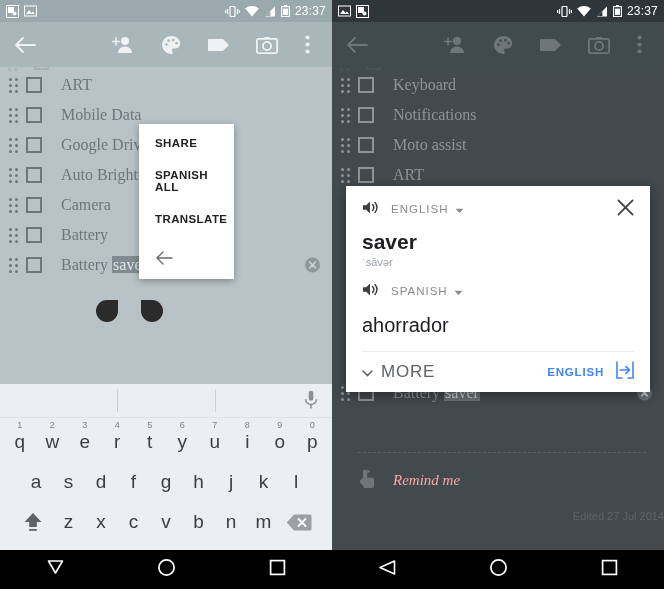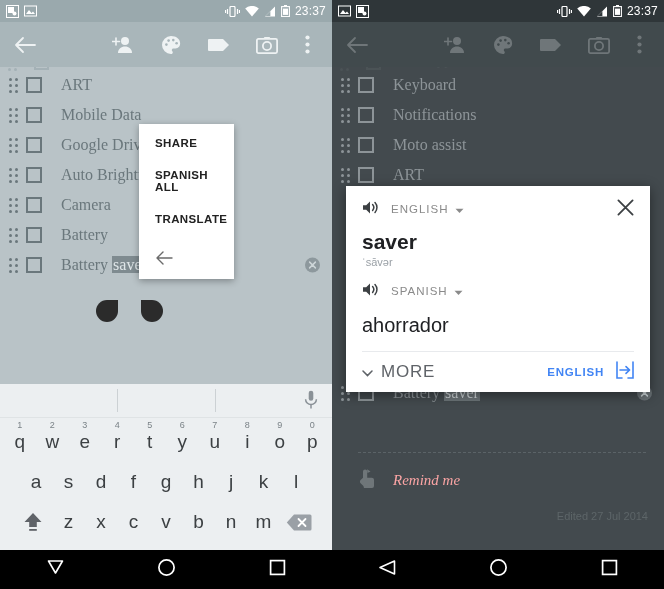--- a/index.html
+++ b/index.html
@@ -92,21 +92,21 @@
   .dlg-foot{display:flex;align-items:center;height:40px;border-top:1px solid #e8eaed;}
   .more{font-size:17px;color:#5f6368;letter-spacing:.8px;margin-left:8px;}
   .replace{font-size:11.5px;color:#4285f4;letter-spacing:.8px;font-weight:bold;margin-left:auto;}
   .repico{margin-left:12px;}
 
   .plusrow{display:flex;align-items:center;height:30px;color:#8d9498;}
   .plusrow .pl{width:26px;display:flex;justify-content:center;margin-left:19px;}
   .dashed{position:absolute;left:26px;right:18px;border-top:1px dashed #5b6367;}
   .remind{display:flex;align-items:center;color:#fca5a5;}
   .remindtxt{font-family:"Liberation Serif",serif;font-style:italic;font-size:15px;margin-left:16px;}
-  .edited{position:absolute;right:16px;font-size:11px;color:#5d6568;margin-left:13px;}
+  .edited{position:absolute;right:0;font-size:11px;color:#5d6568;margin-left:13px;}
 </style>
 </head>
 <body>
 
 <div class="screens">
 
   <div class="phone left">
 
     <div class="ghost" style="top:22px;height:22px;">
       <span class="g-dots" style="top:4px;">

